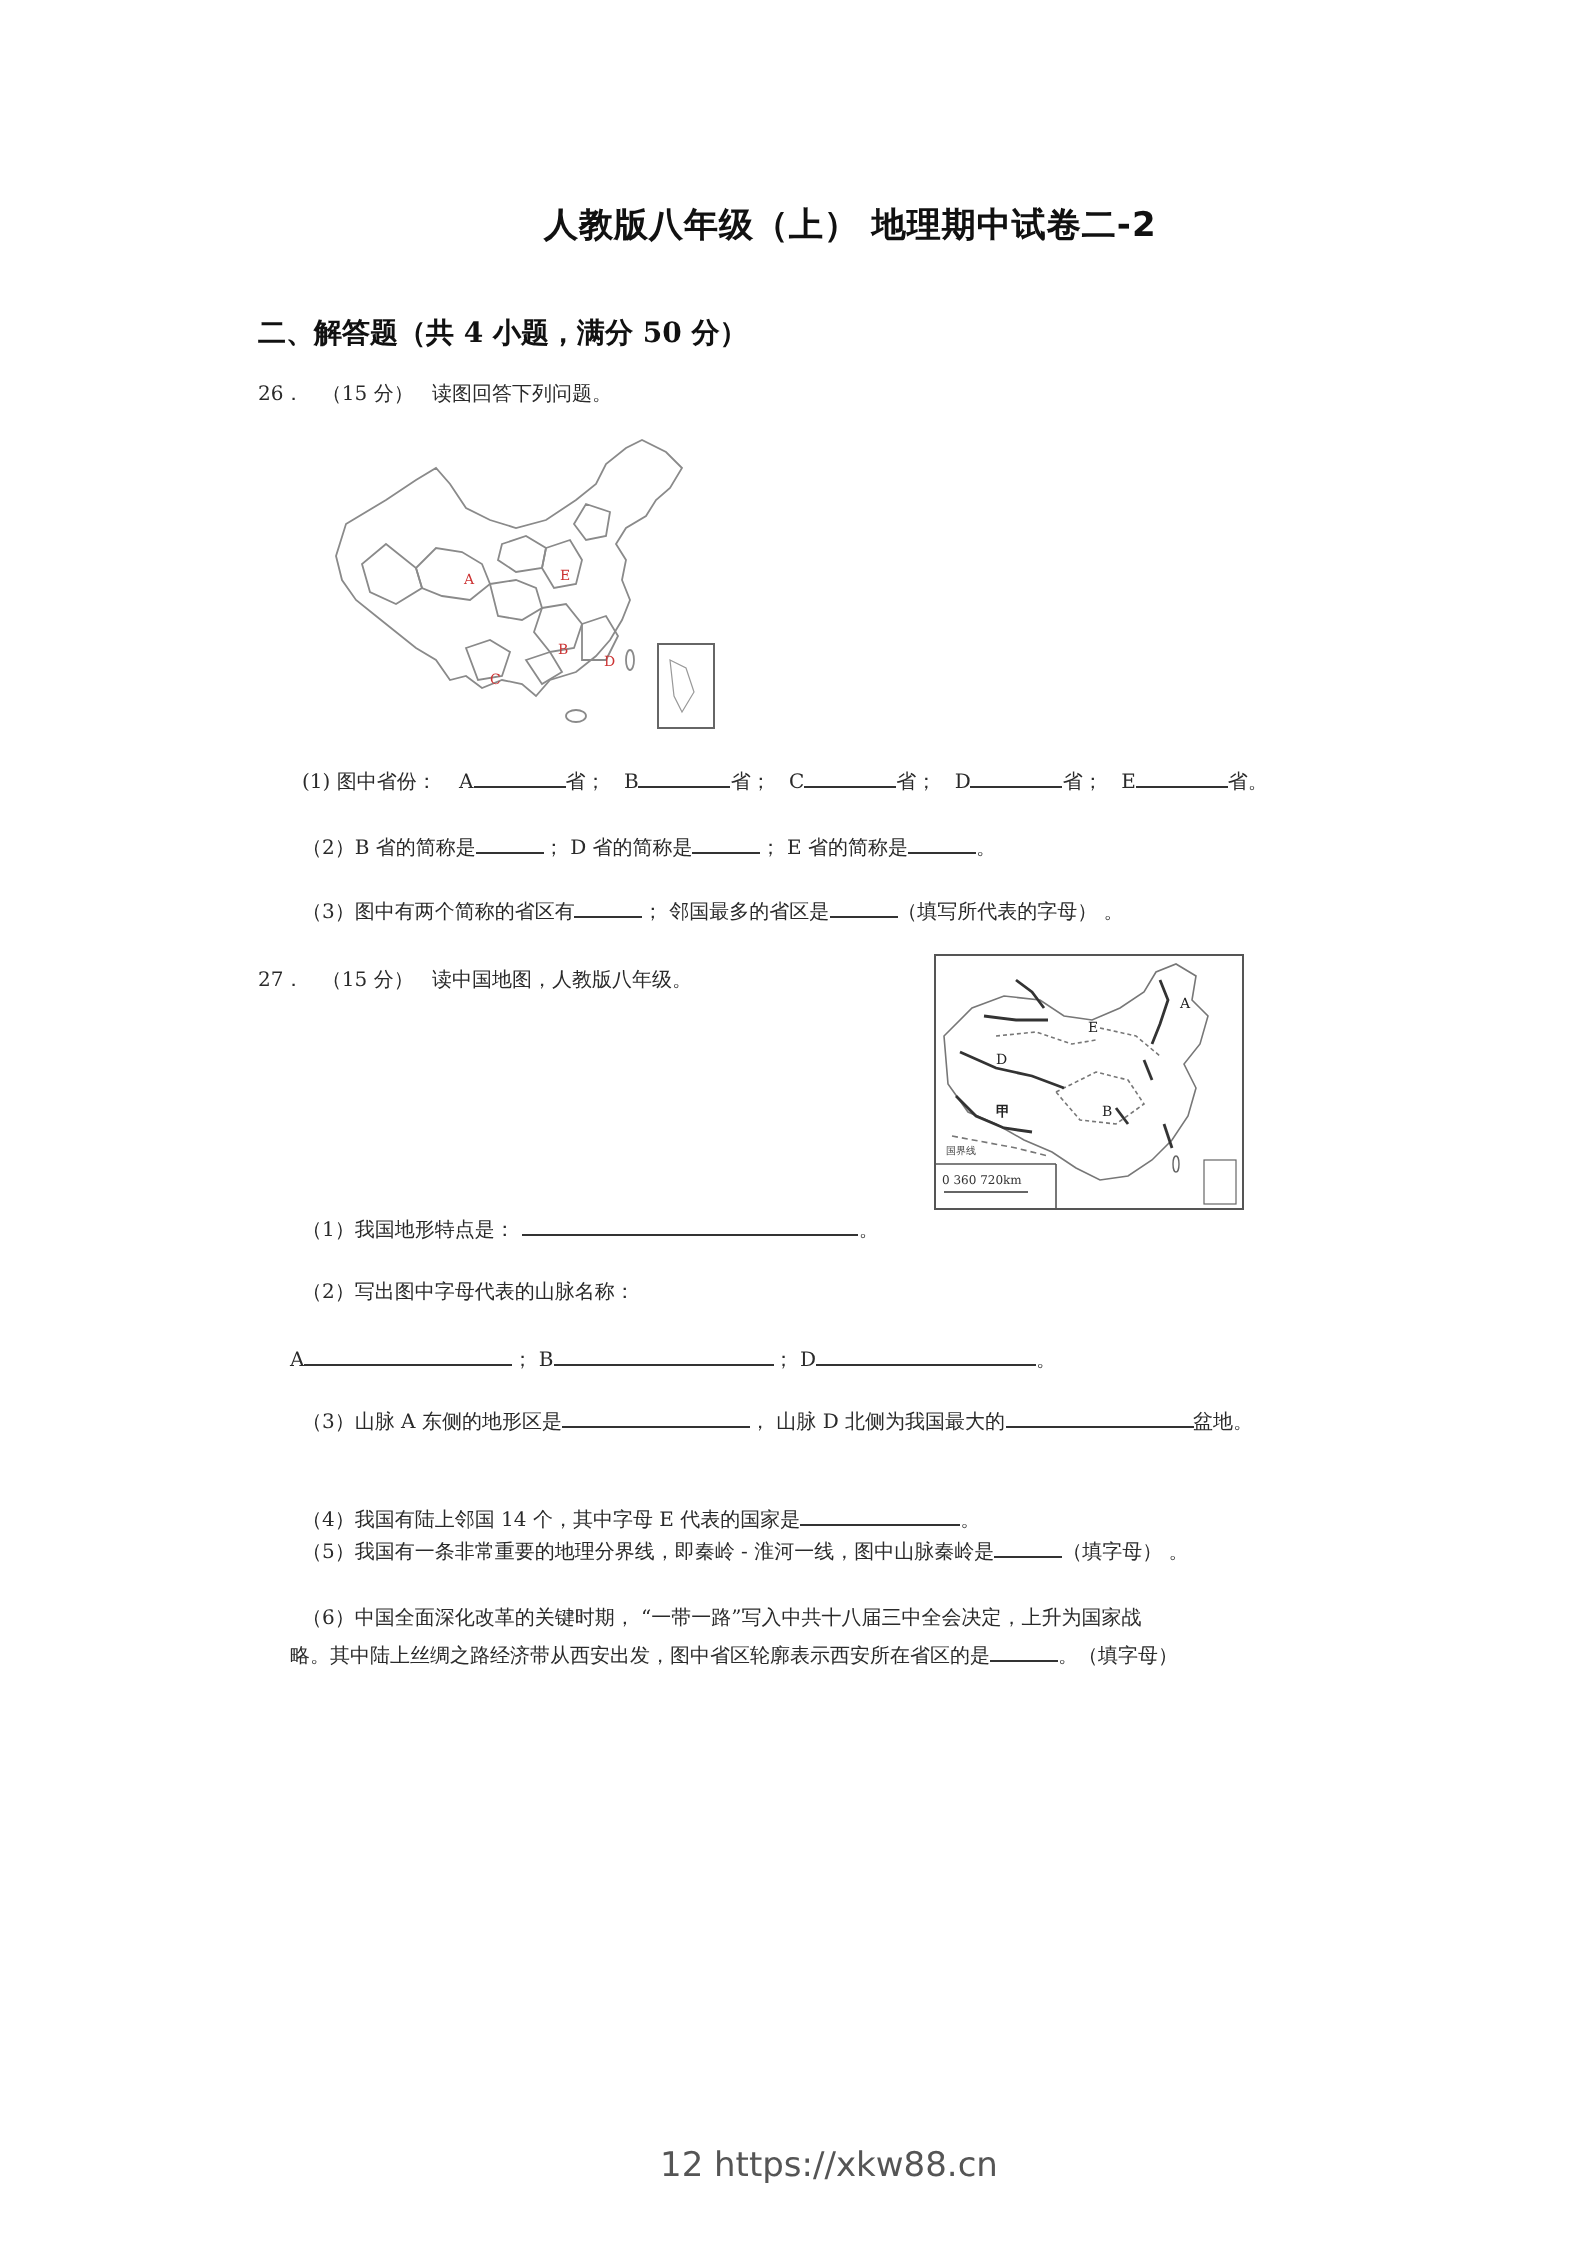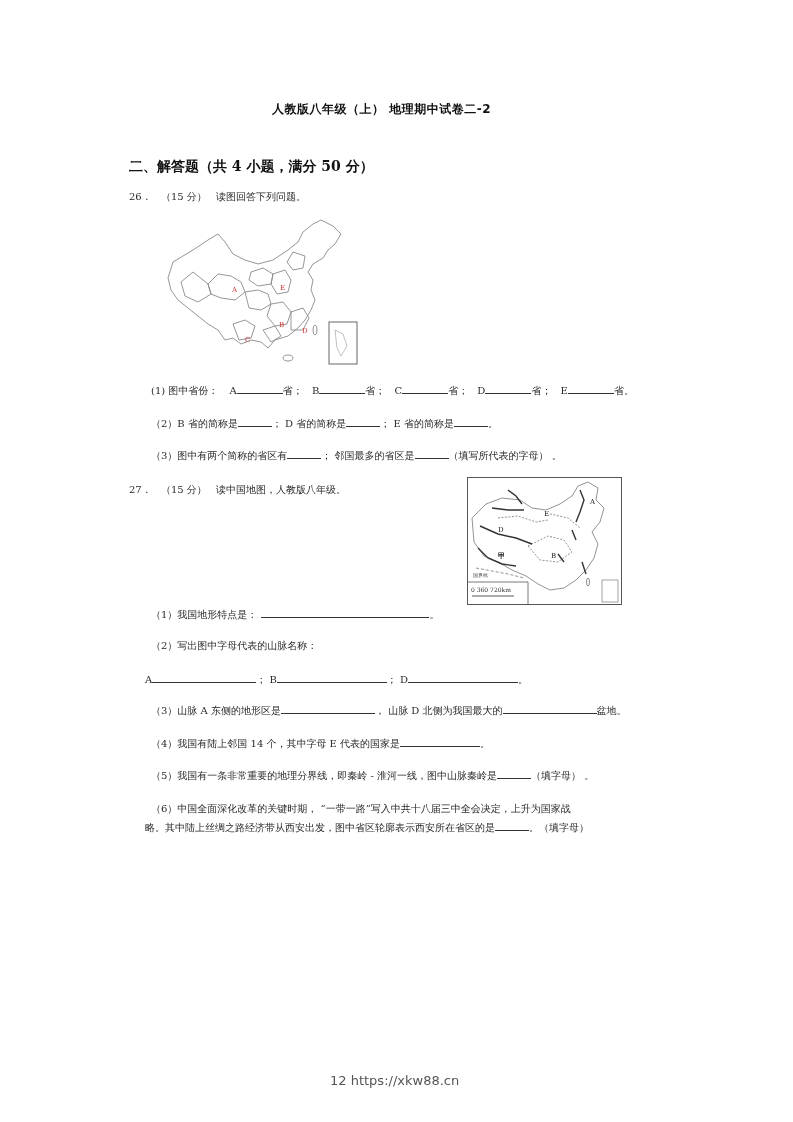--- a/index.html
+++ b/index.html
@@ -1,25 +1,25 @@
 <!DOCTYPE html>
 <html><head>
 <meta charset="utf-8">
 <style>
   * { margin: 0; padding: 0; box-sizing: border-box; }
   html, body { width: 793px; height: 1122px; background: #ffffff; }
   body { position: relative; font-family: "DejaVu Serif", "Liberation Serif", serif; color: #1a1a1a; overflow: hidden; }
   .abs { position: absolute; white-space: nowrap; }
-  .title { left: 272px; top: 101px; font-family: "DejaVu Sans", "Liberation Sans", sans-serif; font-weight: bold; font-size: 12px; letter-spacing: 0.5px; color: #111; }
+  .title { left: 272px; top: 101px; font-family: "DejaVu Sans", "Liberation Sans", sans-serif; font-weight: bold; font-size: 17px; letter-spacing: 0.5px; color: #111; }
   .section { left: 129px; top: 158px; font-size: 14px; font-weight: bold; color: #111; }
   .q { font-size: 10px; color: #2a2a2a; }
   .blank { display: inline-block; border-bottom: 1px solid #333; height: 11px; vertical-align: baseline; }
   .map1 { left: 163px; top: 212px; width: 215px; height: 158px; }
   .map2 { left: 467px; top: 477px; width: 155px; height: 128px; border: 1px solid #555; background: #fff; }
-  .footer { left: 330px; top: 1073px; font-family: "DejaVu Sans", "Liberation Sans", sans-serif; font-size: 13px; color: #555; }
+  .footer { left: 330px; top: 1073px; font-family: "DejaVu Sans", "Liberation Sans", sans-serif; font-size: 17px; color: #555; }
 </style>
 </head>
 <body>
 
 <div class="abs title">人教版八年级（上） 地理期中试卷二-2</div>
 <div class="abs section">二、解答题（共 4 小题，满分 50 分）</div>
 
 <div class="abs q" style="left:129px; top:190px;">
   <span>26．</span>
   <span style="margin-left:6px;">（15 分）</span>
@@ -129,21 +129,21 @@
   <span>A</span><span class="blank" style="width:104px;"></span><span>；</span>
   <span>B</span><span class="blank" style="width:110px;"></span><span>；</span>
   <span>D</span><span class="blank" style="width:110px;"></span><span>。</span>
 </div>
 
 <div class="abs q" style="left:151px; top:703px;">
   <span>（3）山脉 A 东侧的地形区是</span><span class="blank" style="width:94px;"></span><span>，</span>
   <span>山脉 D 北侧为我国最大的</span><span class="blank" style="width:94px;"></span><span>盆地。</span>
 </div>
 
-<div class="abs q" style="left:151px; top:736px;text-align:right;">
+<div class="abs q" style="left:151px; top:752px;text-align:right;">
   <span>（4）我国有陆上邻国  14 个，其中字母 E 代表的国家是</span><span class="blank" style="width:80px;"></span><span>。</span>
 </div>
 
 <div class="abs q" style="left:151px; top:768px;">
   <span>（5）我国有一条非常重要的地理分界线，即秦岭  -  淮河一线，图中山脉秦岭是</span><span class="blank" style="width:34px;"></span><span>（填字母） 。</span>
 </div>
 
 <div class="abs q" style="left:151px; top:802px;">
   <span>（6）中国全面深化改革的关键时期，  “一带一路”写入中共十八届三中全会决定，上升为国家战</span>
 </div>

